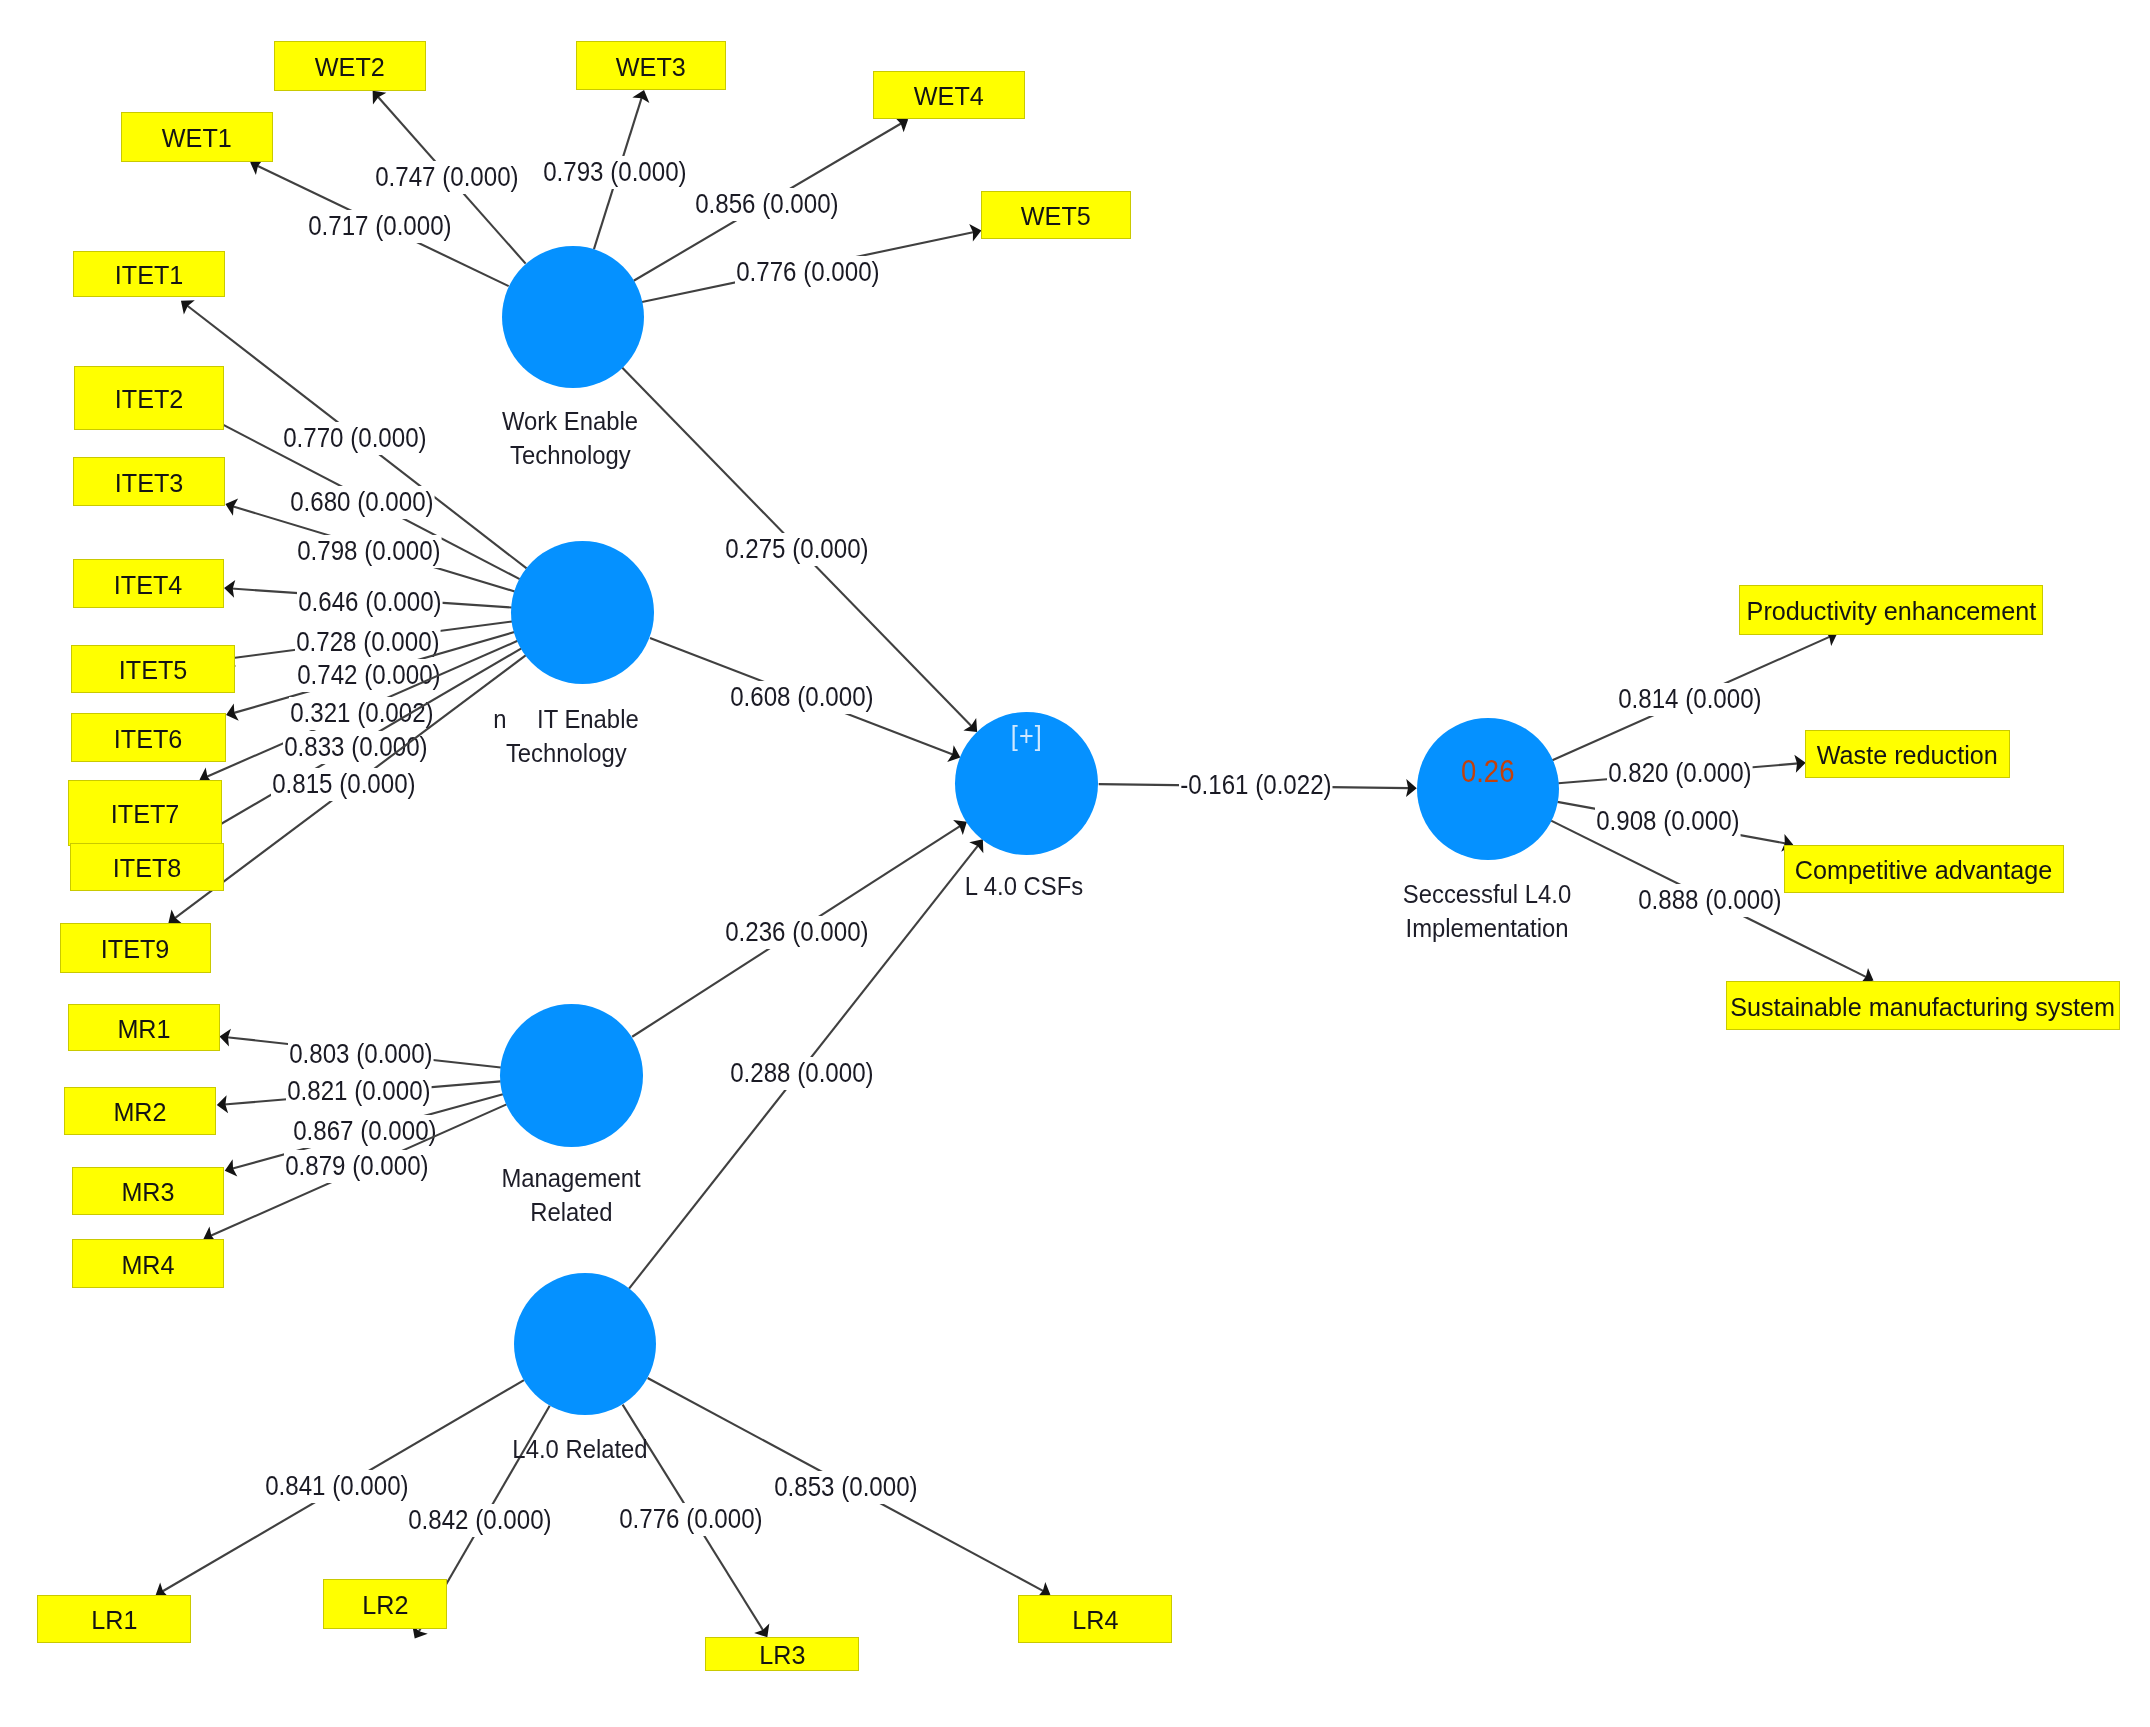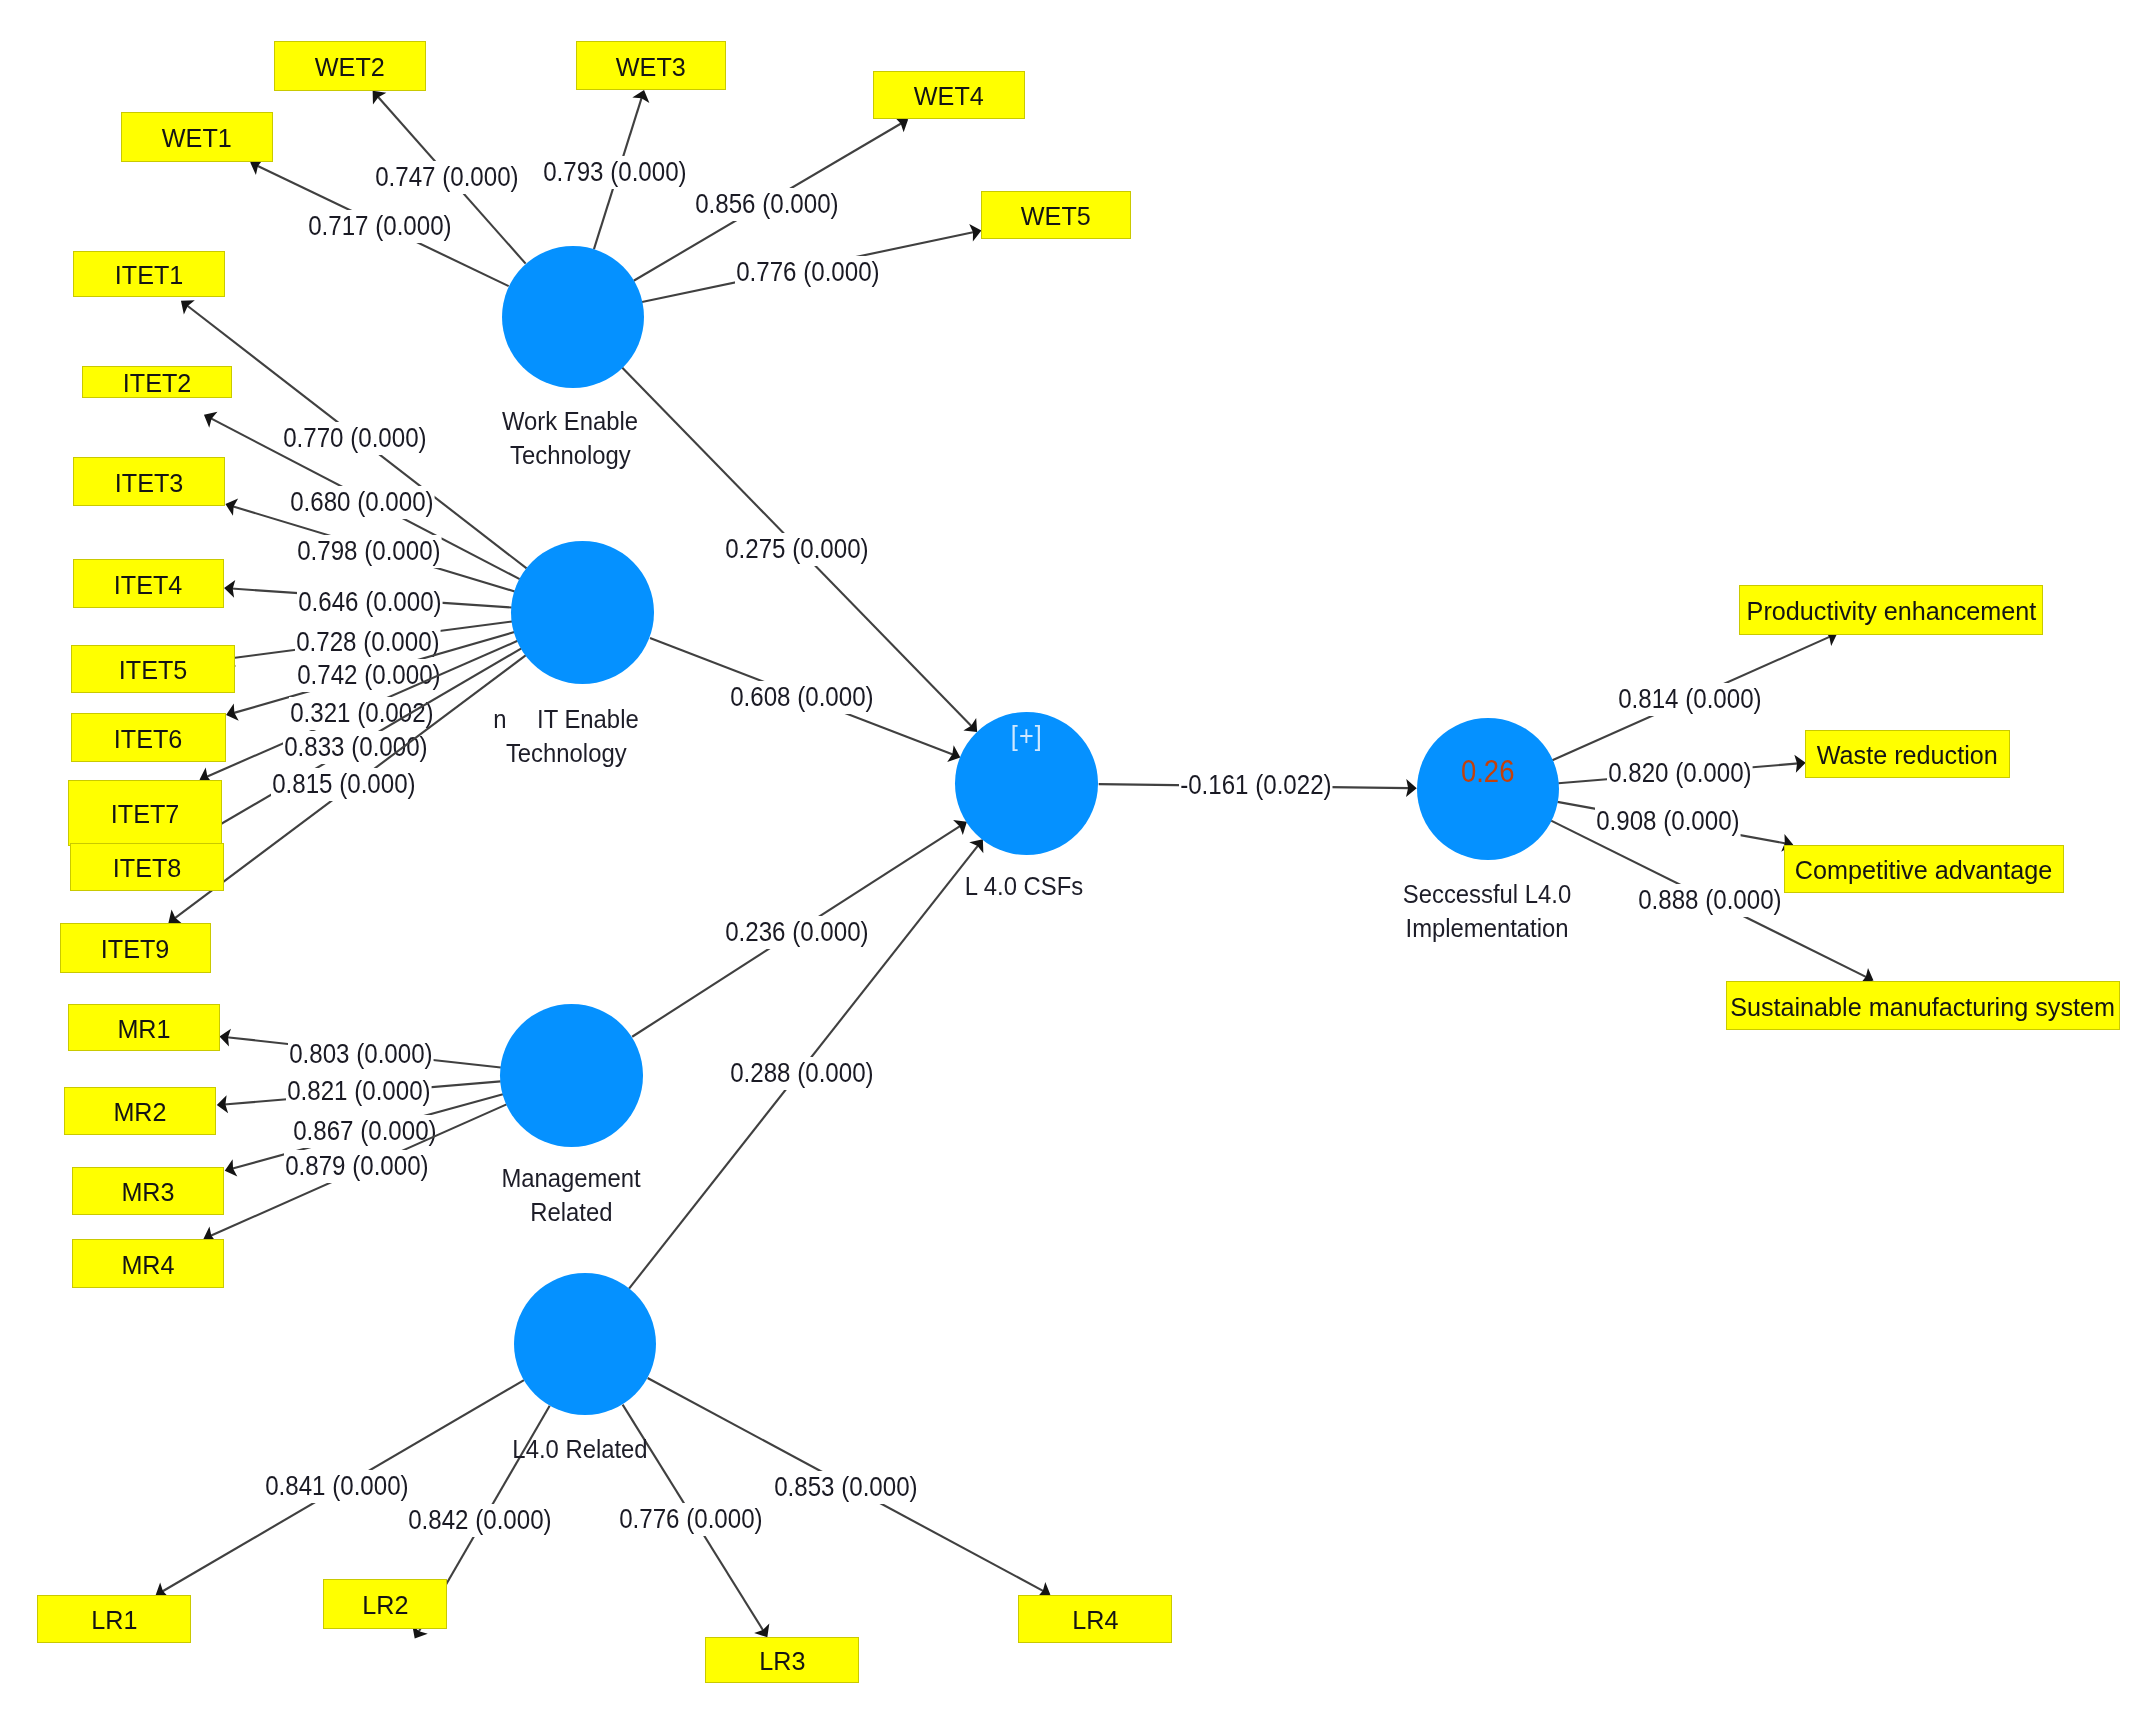--- a/index.html
+++ b/index.html
@@ -196,21 +196,21 @@
       </div>
 <div class="ind-box" style="left:873px;top:71px;width:152px;height:48px">
         <span class="ind-text">WET4</span>
       </div>
 <div class="ind-box" style="left:981px;top:191px;width:150px;height:48px">
         <span class="ind-text">WET5</span>
       </div>
 <div class="ind-box" style="left:73px;top:251px;width:152px;height:46px">
         <span class="ind-text">ITET1</span>
       </div>
-<div class="ind-box" style="left:82px;top:366px;width:150px;height:32px">
+<div class="ind-box" style="left:74px;top:366px;width:150px;height:64px">
         <span class="ind-text">ITET2</span>
       </div>
 <div class="ind-box" style="left:73px;top:457px;width:152px;height:49px">
         <span class="ind-text">ITET3</span>
       </div>
 <div class="ind-box" style="left:73px;top:559px;width:151px;height:49px">
         <span class="ind-text">ITET4</span>
       </div>
 <div class="ind-box" style="left:71px;top:645px;width:164px;height:48px">
         <span class="ind-text">ITET5</span>
@@ -238,21 +238,21 @@
       </div>
 <div class="ind-box" style="left:72px;top:1239px;width:152px;height:49px">
         <span class="ind-text">MR4</span>
       </div>
 <div class="ind-box" style="left:37px;top:1595px;width:154px;height:48px">
         <span class="ind-text">LR1</span>
       </div>
 <div class="ind-box" style="left:323px;top:1579px;width:124px;height:50px">
         <span class="ind-text">LR2</span>
       </div>
-<div class="ind-box" style="left:705px;top:1637px;width:154px;height:46px">
+<div class="ind-box" style="left:705px;top:1637px;width:154px;height:34px">
         <span class="ind-text">LR3</span>
       </div>
 <div class="ind-box" style="left:1018px;top:1595px;width:154px;height:48px">
         <span class="ind-text">LR4</span>
       </div>
 <div class="ind-box" style="left:1739px;top:585px;width:304px;height:50px">
         <span class="ind-text">Productivity enhancement</span>
       </div>
 <div class="ind-box" style="left:1805px;top:730px;width:205px;height:48px">
         <span class="ind-text">Waste reduction</span>

